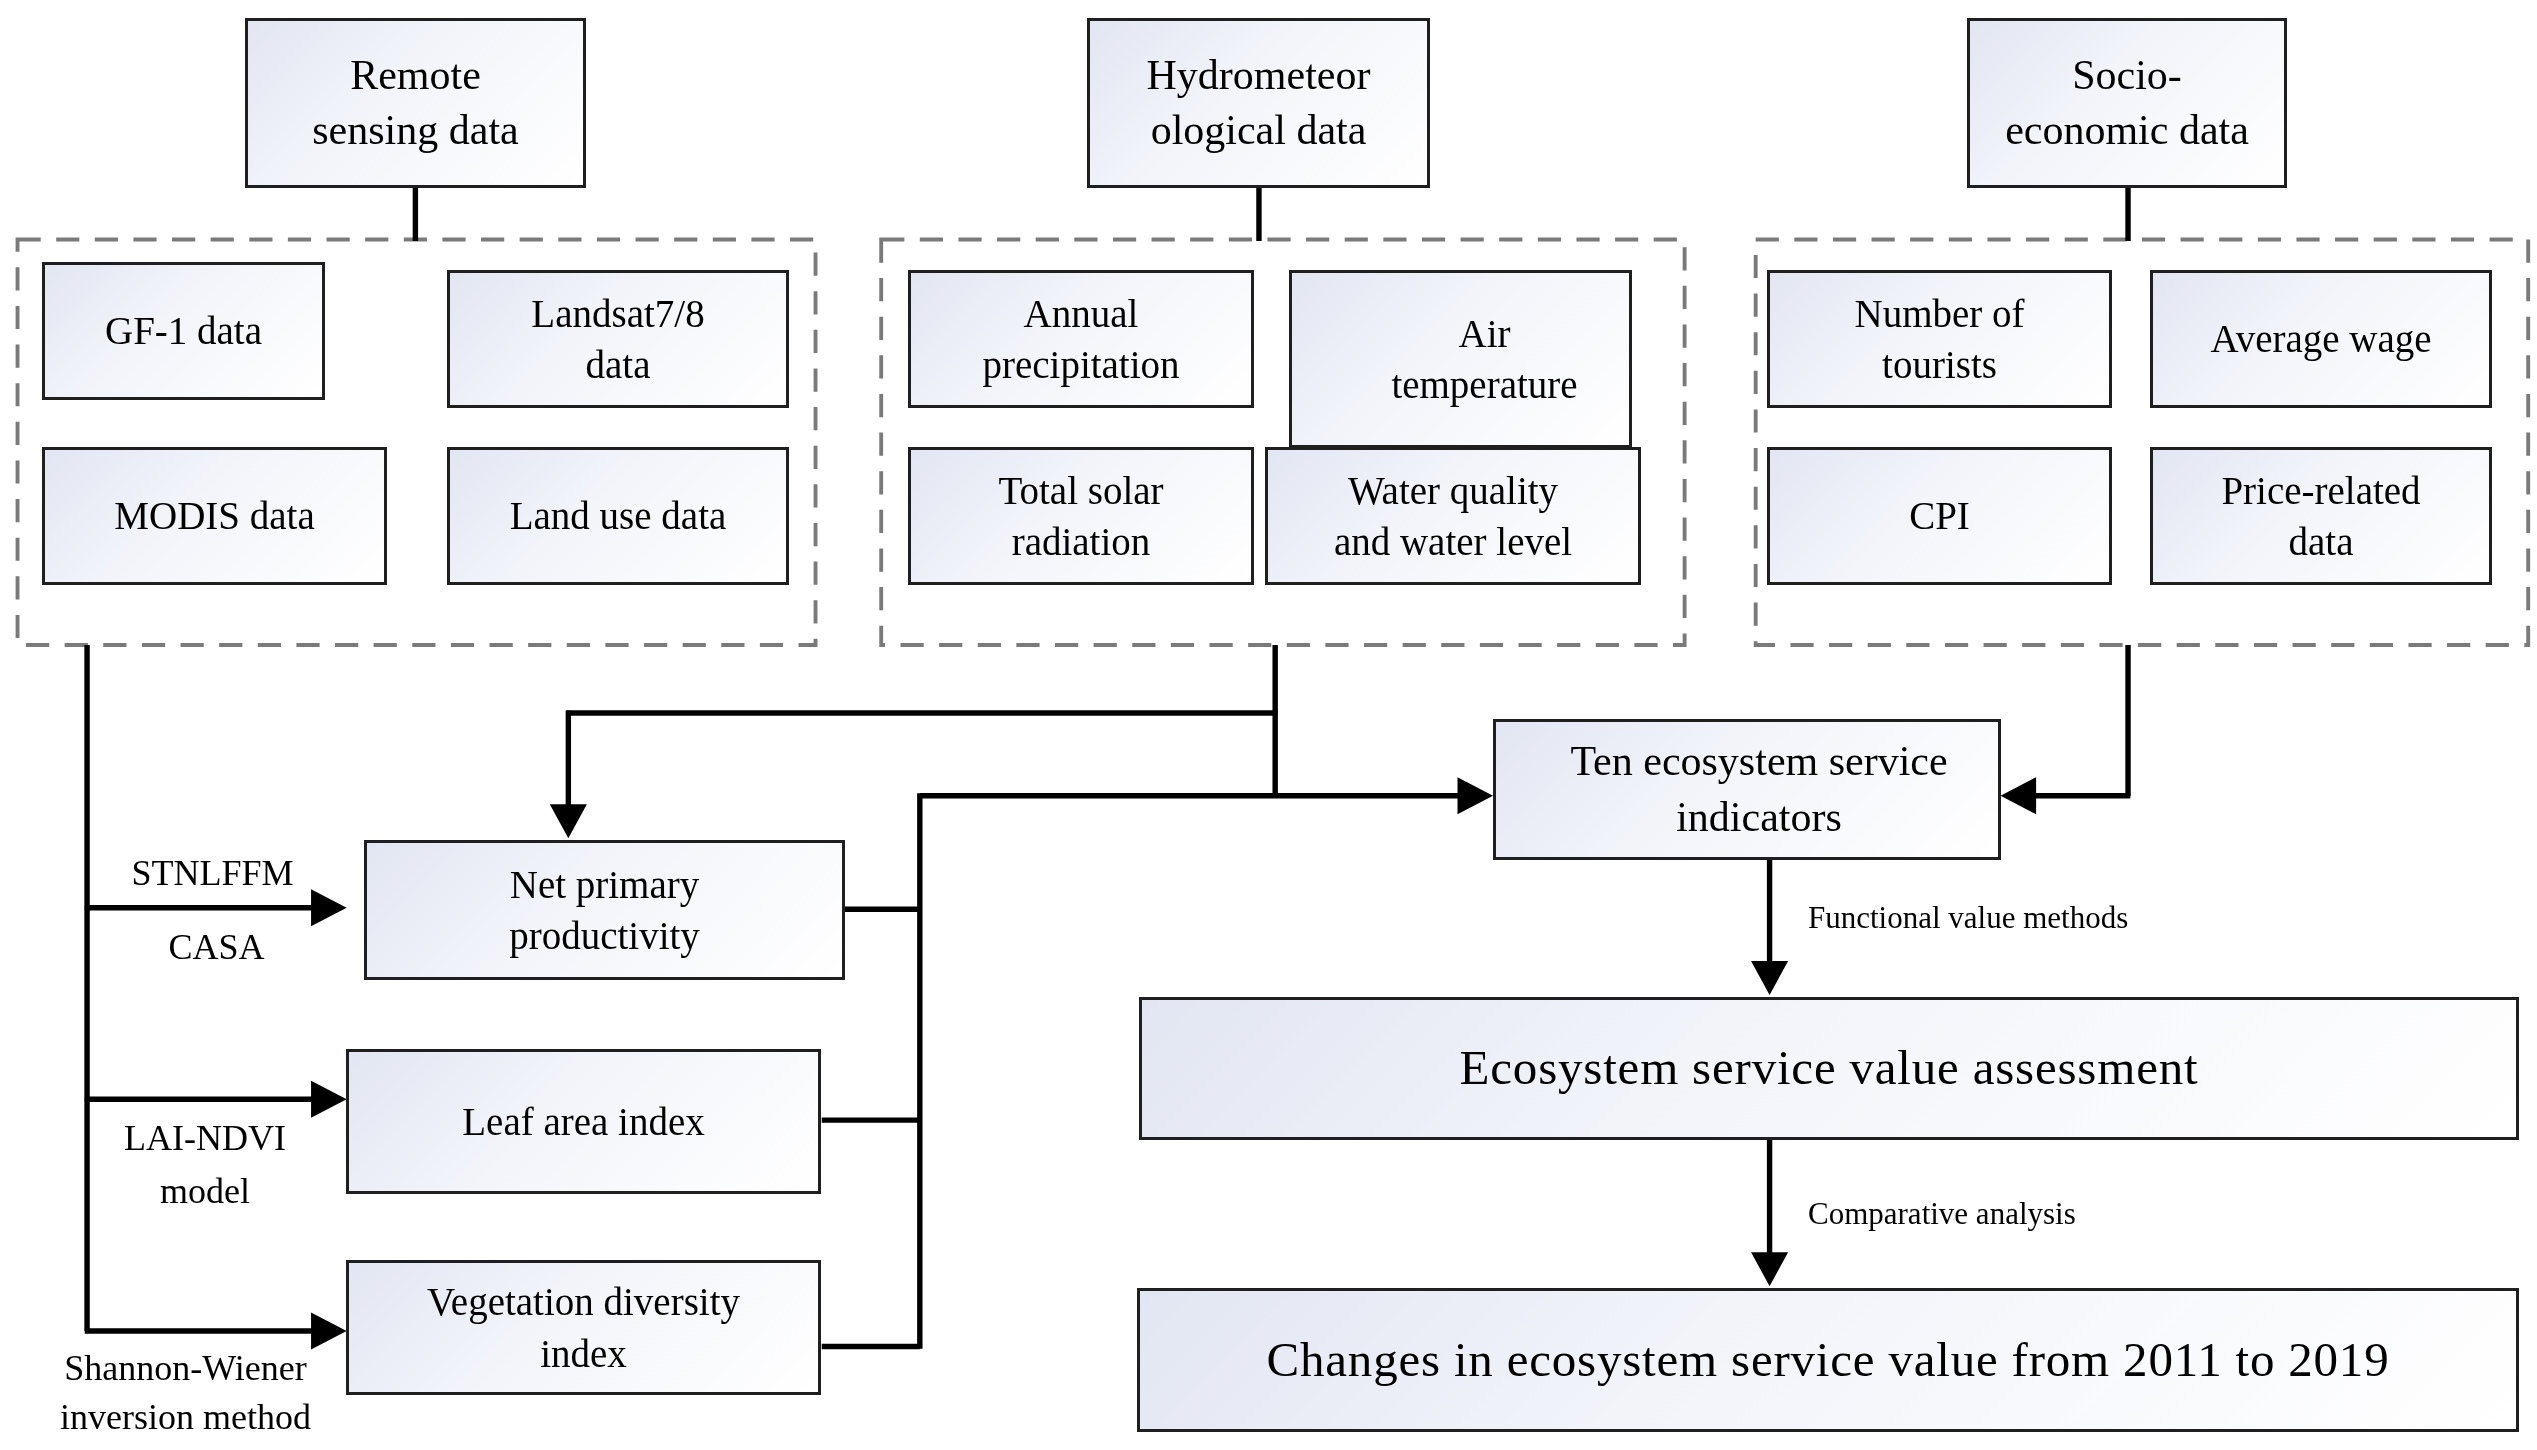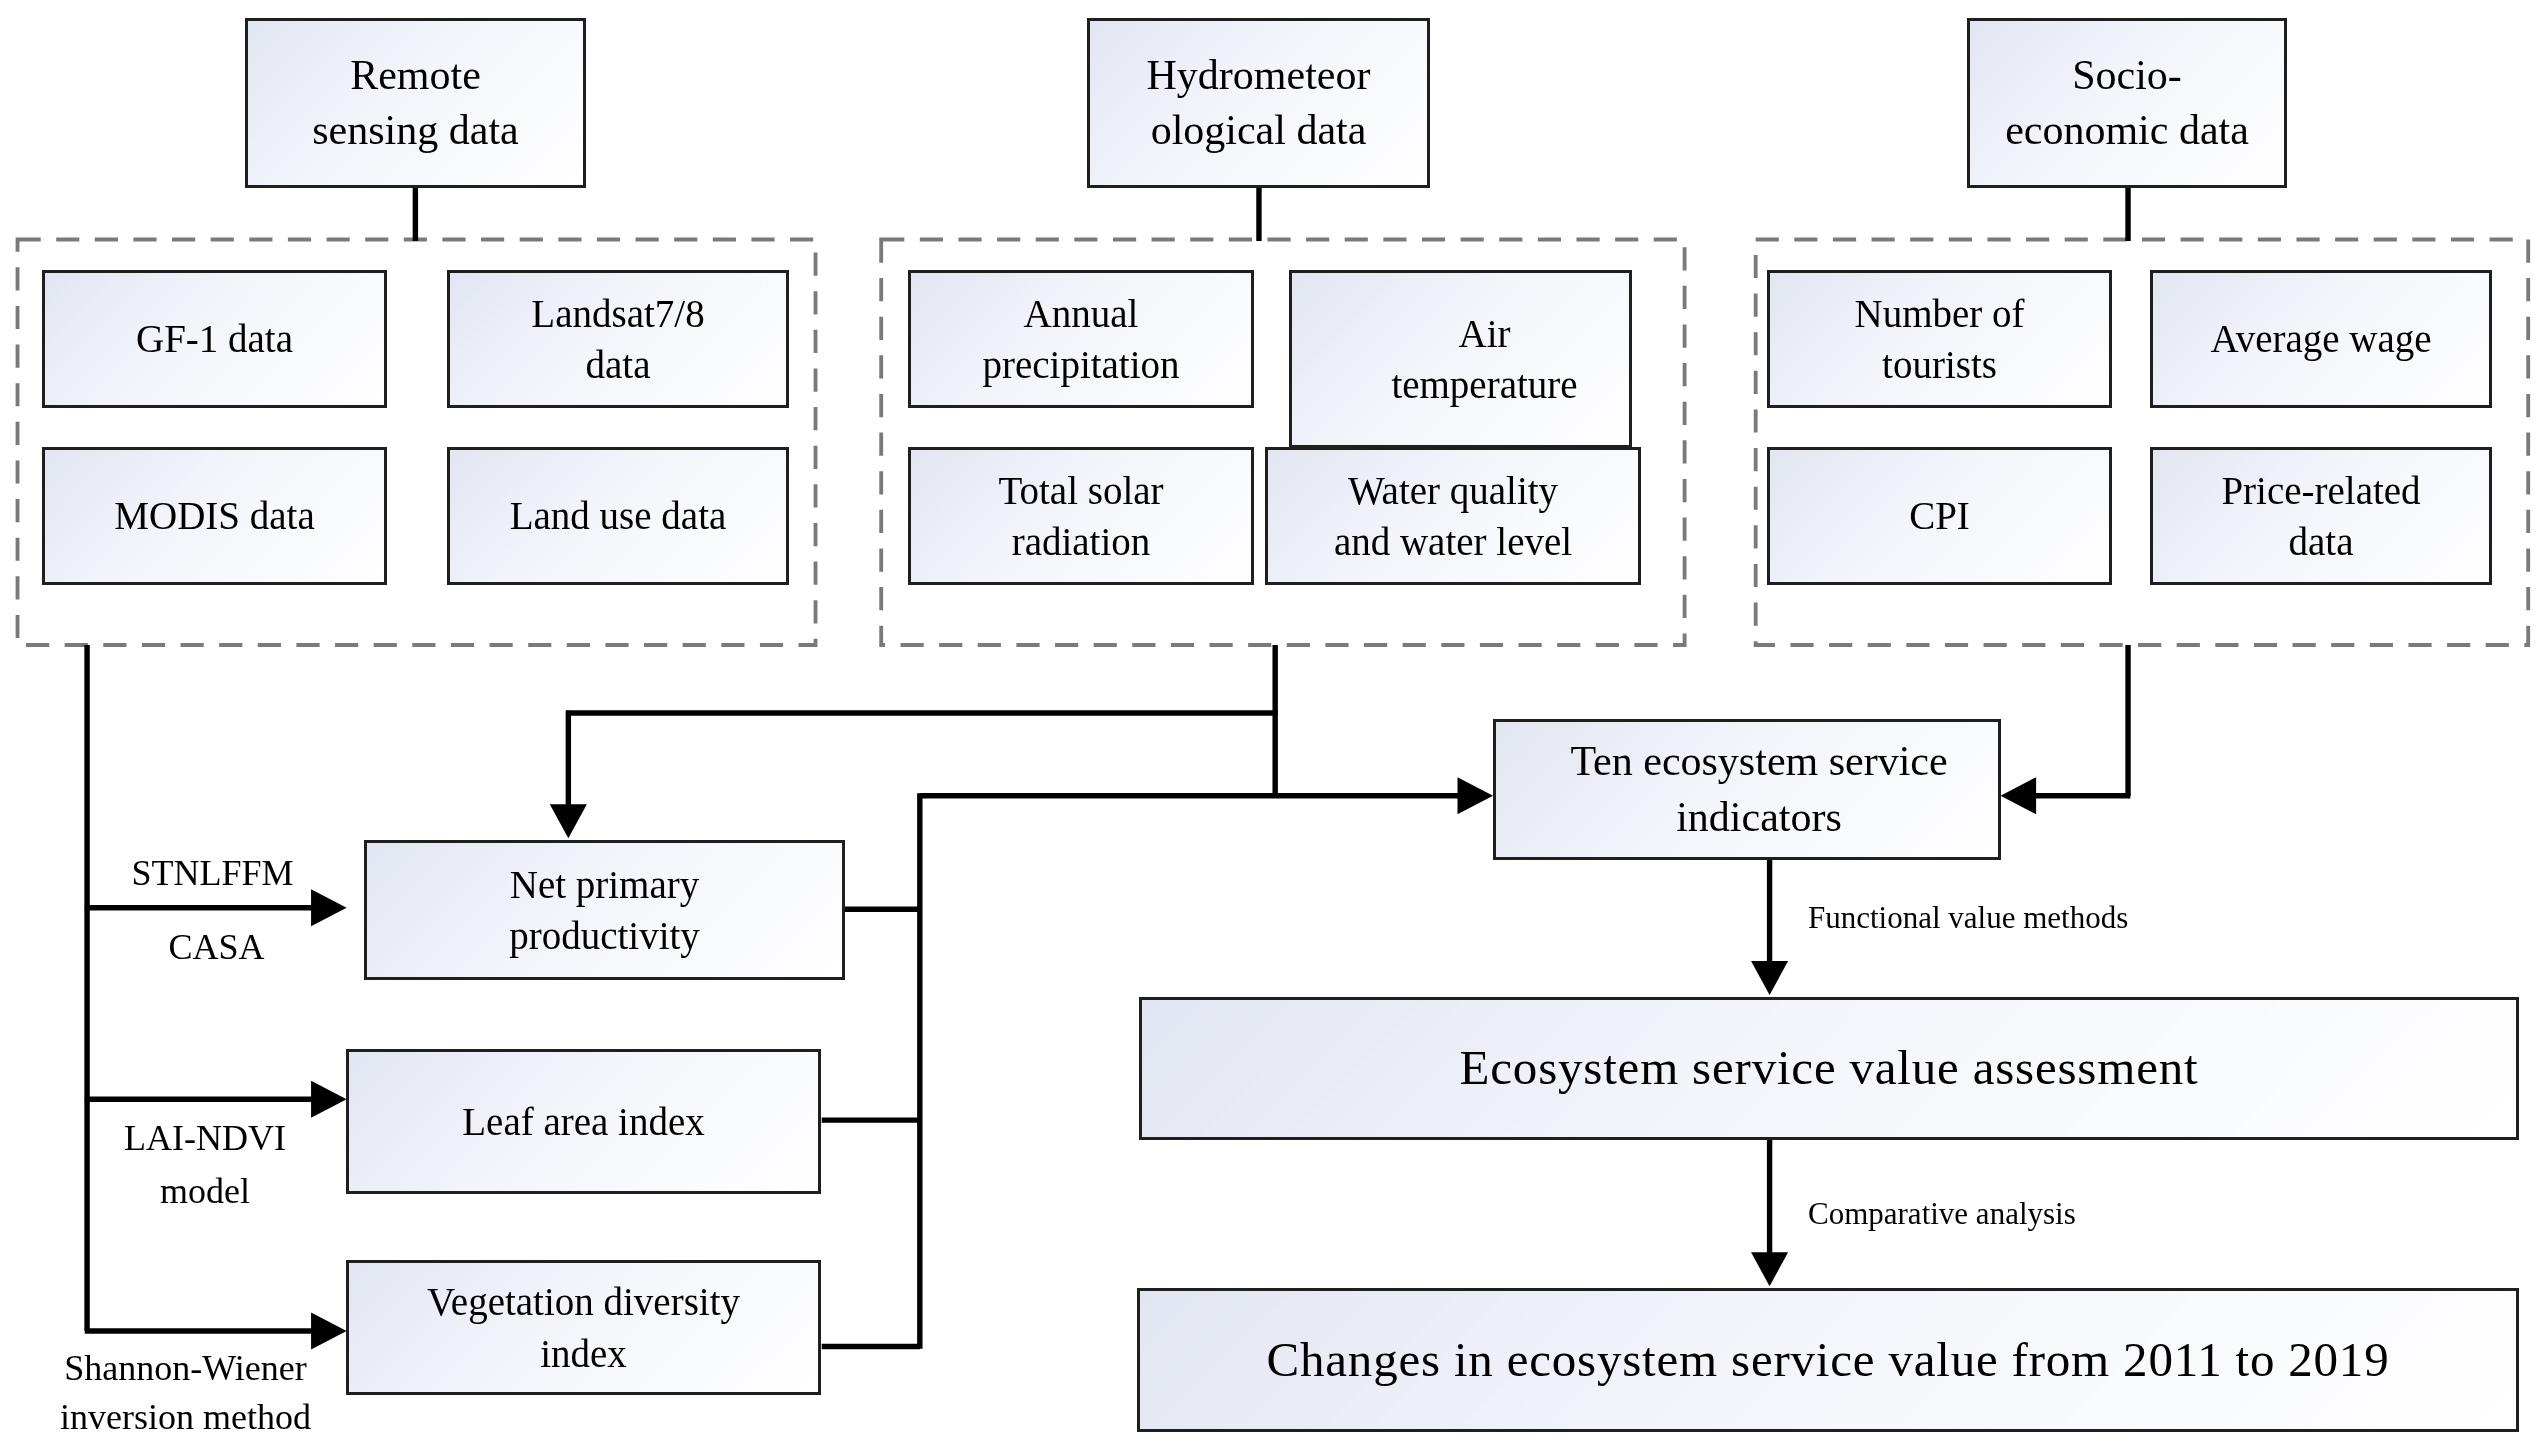--- a/index.html
+++ b/index.html
@@ -81,21 +81,21 @@
     <polygon points="2290,1665 2266,1621 2314,1621" fill="#000"></polygon>
   </svg>
 
   <div class="box f-head" style="left:245px;top:18px;width:341px;height:170px;">Remote
 sensing data</div>
   <div class="box f-head" style="left:1087px;top:18px;width:343px;height:170px;">Hydrometeor
 ological data</div>
   <div class="box f-head" style="left:1967px;top:18px;width:320px;height:170px;">Socio-
 economic data</div>
 
-  <div class="box f-item" style="left:42px;top:270px;width:345px;height:138px;">GF-1 data</div>
+  <div class="box f-item" style="left:42px;top:262px;width:283px;height:138px;">GF-1 data</div>
   <div class="box f-item" style="left:447px;top:270px;width:342px;height:138px;">Landsat7/8
 data</div>
   <div class="box f-item" style="left:42px;top:447px;width:345px;height:138px;">MODIS data</div>
   <div class="box f-item" style="left:447px;top:447px;width:342px;height:138px;">Land use data</div>
 
   <div class="box f-item" style="left:908px;top:270px;width:346px;height:138px;">Annual
 precipitation</div>
   <div class="box f-item" style="left:1289px;top:270px;width:343px;height:178px;padding-left:48px;">Air
 temperature</div>
   <div class="box f-item" style="left:908px;top:447px;width:346px;height:138px;">Total solar

